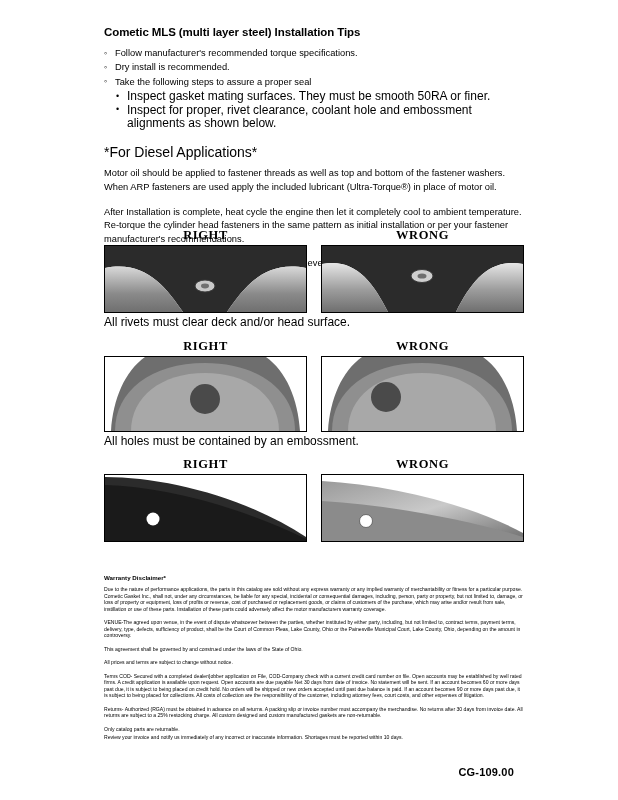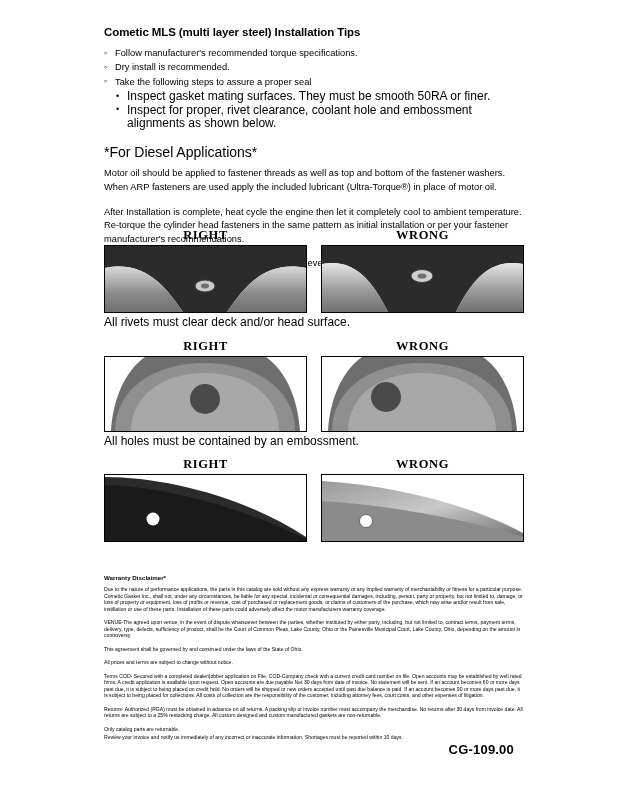--- a/index.html
+++ b/index.html
@@ -163,22 +163,22 @@
     line-height: 6.5px;
     margin: 0 0 7px 0;
     text-align: left;
   }
   .warranty p.tight {
     margin-bottom: 7px;
   }
   .docnum {
     position: absolute;
     right: 96px;
-    top: 742px;
-    font-size: 13px;
+    top: 766px;
+    font-size: 11px;
     font-weight: bold;
     letter-spacing: 0.2px;
   }
 </style>
 </head>
 <body>
 
 <div class="page">
 
   <div class="content">

